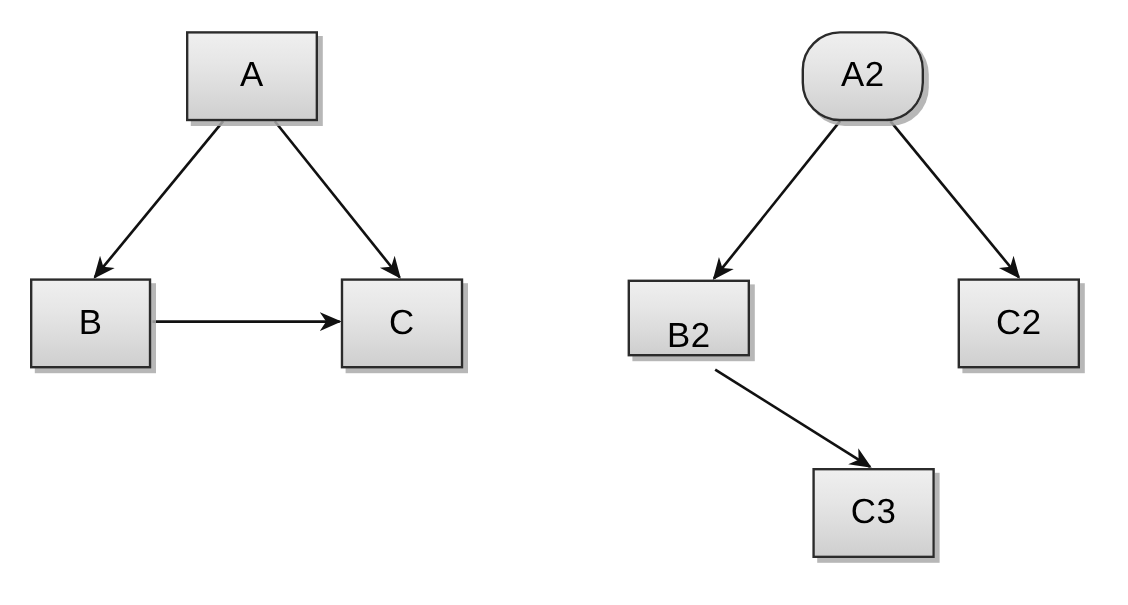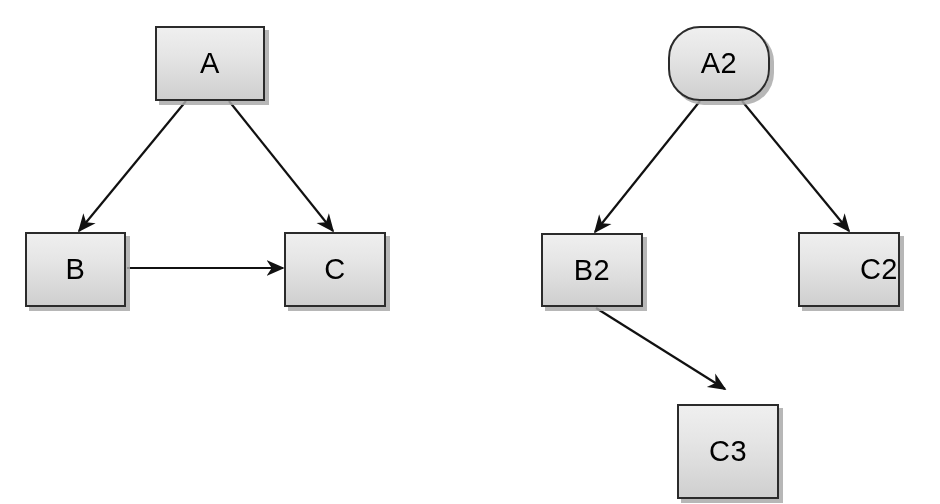--- a/index.html
+++ b/index.html
@@ -76,24 +76,24 @@
       </div>
       <div class="node" style="left: 25px; top: 232px; width: 101px; height: 75px;">
         <span class="node-label">B</span>
       </div>
       <div class="node" style="left: 284px; top: 232px; width: 102px; height: 75px;">
         <span class="node-label">C</span>
       </div>
       <div class="node" style="left: 668px; top: 26px; width: 102px; height: 75px; border-radius: 32px;">
         <span class="node-label">A2</span>
       </div>
-      <div class="node" style="left: 541px; top: 233px; width: 102px; height: 74px;">
+      <div class="node" style="left: 523px; top: 233px; width: 102px; height: 64px; align-items: flex-end;">
         <span class="node-label">B2</span>
       </div>
-      <div class="node" style="left: 798px; top: 232px; width: 102px; height: 75px; justify-content: flex-end;">
+      <div class="node" style="left: 798px; top: 232px; width: 102px; height: 75px;">
         <span class="node-label">C2</span>
       </div>
-      <div class="node" style="left: 677px; top: 404px; width: 102px; height: 95px;">
+      <div class="node" style="left: 677px; top: 390px; width: 102px; height: 75px;">
         <span class="node-label">C3</span>
       </div>
     </div>
 
 </div>
 
 </body></html>

